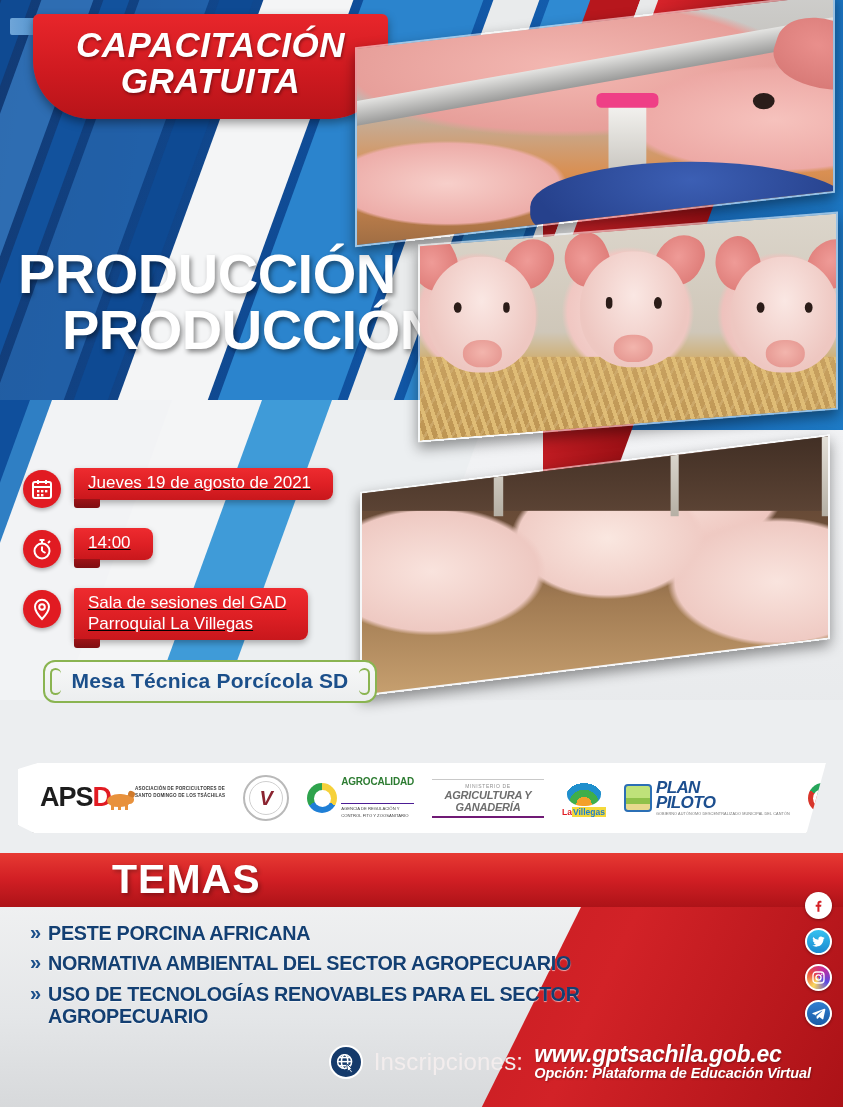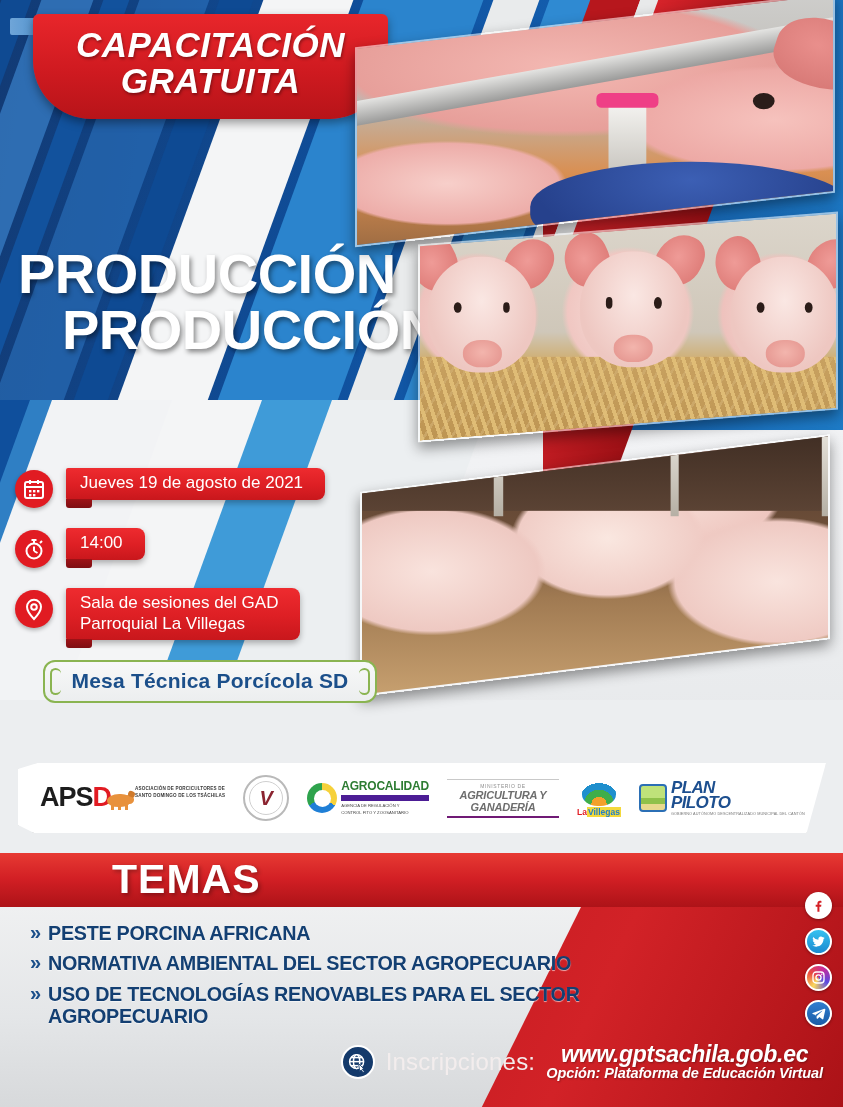--- a/index.html
+++ b/index.html
@@ -201,21 +201,21 @@
     position:absolute; left:0; top:0; width:100%; height:30%;
     background:linear-gradient(180deg,#3f2d23,#5b4334);
   }
   .s3 .post{
     position:absolute; top:0; width:1.4%; height:32%;
     background:linear-gradient(180deg,#e8e4dc,#b5afa4);
   }
 
   
   .info{
-    position:absolute; left:0; z-index:9; display:flex; align-items:flex-start;
+    position:absolute; left:8px; z-index:9; display:flex; align-items:flex-start;text-decoration:underline;
   }
   .ic{
     width:38px; height:38px; border-radius:50%;
     background:#e11b22; margin-left:15px; margin-top:2px; flex:0 0 auto;
     display:flex; align-items:center; justify-content:center;
     box-shadow:0 2px 4px rgba(0,0,0,.3);
     position:relative;
   }
   .ic svg{ width:24px; height:24px; display:block; }
   .ribbon{
@@ -293,22 +293,22 @@
   .seal::before{ content:""; position:absolute; inset:4px; border:1px solid #cfcfcf; border-radius:50%; }
   .seal .v{ font-size:20px; font-weight:bold; color:#8b2430; font-style:italic; }
 
   .agro{ display:flex; align-items:center; gap:4px; }
   .agro .ring{
     width:30px; height:30px; border-radius:50%;
     background:conic-gradient(#f6d13a 0deg 120deg,#1f7fd6 120deg 240deg,#2ea34d 240deg 360deg);
     display:flex; align-items:center; justify-content:center;
   }
   .agro .ring::after{ content:""; width:17px; height:17px; border-radius:50%; background:#fff; }
-  .agro .tx .n{ font-size:12px; font-weight:bold; color:#2d7c32; line-height:1;
-                border-bottom:6px solid #4c1d95; padding-bottom:3px; letter-spacing:-.2px;}
+  .agro .tx .n{ font-size:10px; font-weight:bold; color:#2d7c32; line-height:1;
+                border-bottom:1px solid #4c1d95; padding-bottom:16px; letter-spacing:-.2px;}
   .agro .tx .s{ font-size:4.2px; color:#444; line-height:1.45; white-space:pre-line; margin-top:2px;}
 
   .minag{ display:flex; flex-direction:column; align-items:center; }
   .minag .r1{ font-size:5px; color:#8f8f8f; letter-spacing:.6px;
               border-top:1px solid #c9c9c9; padding-top:3px; width:112px; text-align:center; }
   .minag .r2{ font-size:11px; color:#6d6d6d; font-weight:bold; font-style:italic;
               letter-spacing:-.2px; padding-bottom:3px; border-bottom:2px solid #701a75; width:112px; text-align:center;}
 
   .villegas{ display:flex; flex-direction:column; align-items:center; }
   .villegas .glyph{ width:34px; height:26px; position:relative; }
@@ -387,22 +387,22 @@
     box-shadow:0 1px 3px rgba(0,0,0,.35);
   }
   .sic svg{ width:15px; height:15px; }
   .sic.fb{ background:#fff; }
   .sic.tw{ background:linear-gradient(180deg,#35c1f0,#1c8ad0); border:2px solid #fff; }
   .sic.ig{ background:conic-gradient(from 210deg,#f9d85e,#e9483f,#c52c9b,#5b4ae0,#f9d85e); border:2px solid #fff; }
   .sic.tg{ background:linear-gradient(180deg,#2f7dd0,#1b5ca6); border:2px solid #fff; }
 
   
   .reg{
-    position:absolute; right:20px; top:1043px; z-index:10;
-    display:flex; align-items:center; gap:11px;text-align:center;
+    position:absolute; right:32px; top:1043px; z-index:10;
+    display:flex; align-items:center; gap:11px;
   }
   .globe{
     width:34px; height:34px; border-radius:50%;
     background:#143a6b; border:2px solid #fff;
     display:flex; align-items:center; justify-content:center; position:relative;
     flex:0 0 auto;
   }
   .globe svg{ width:21px; height:21px; }
   .reg .lbl{ color:#f3eded; font-size:24px; letter-spacing:.2px; }
   .reg .urls{ line-height:1.02; }

